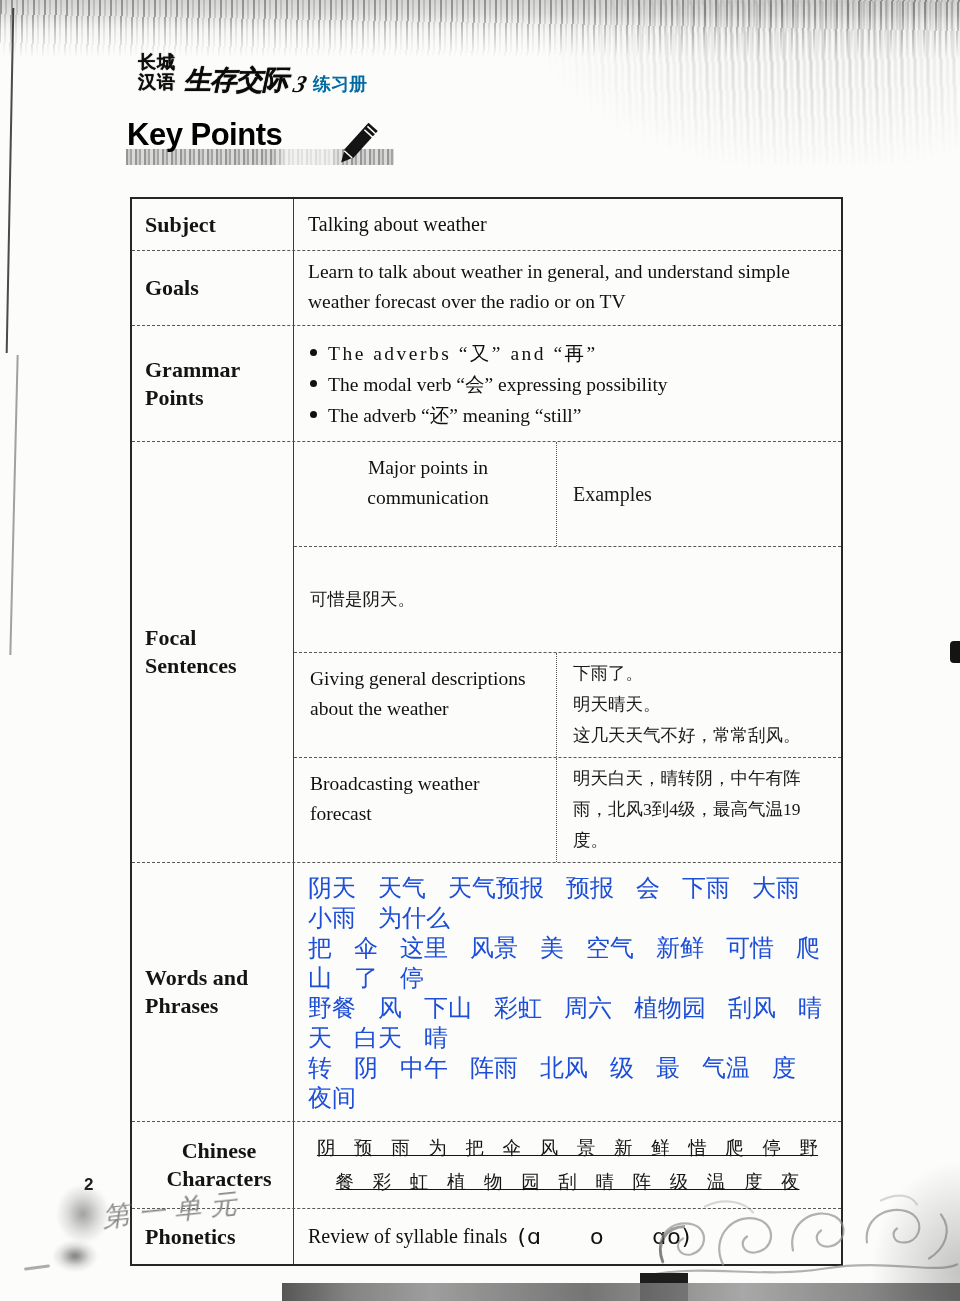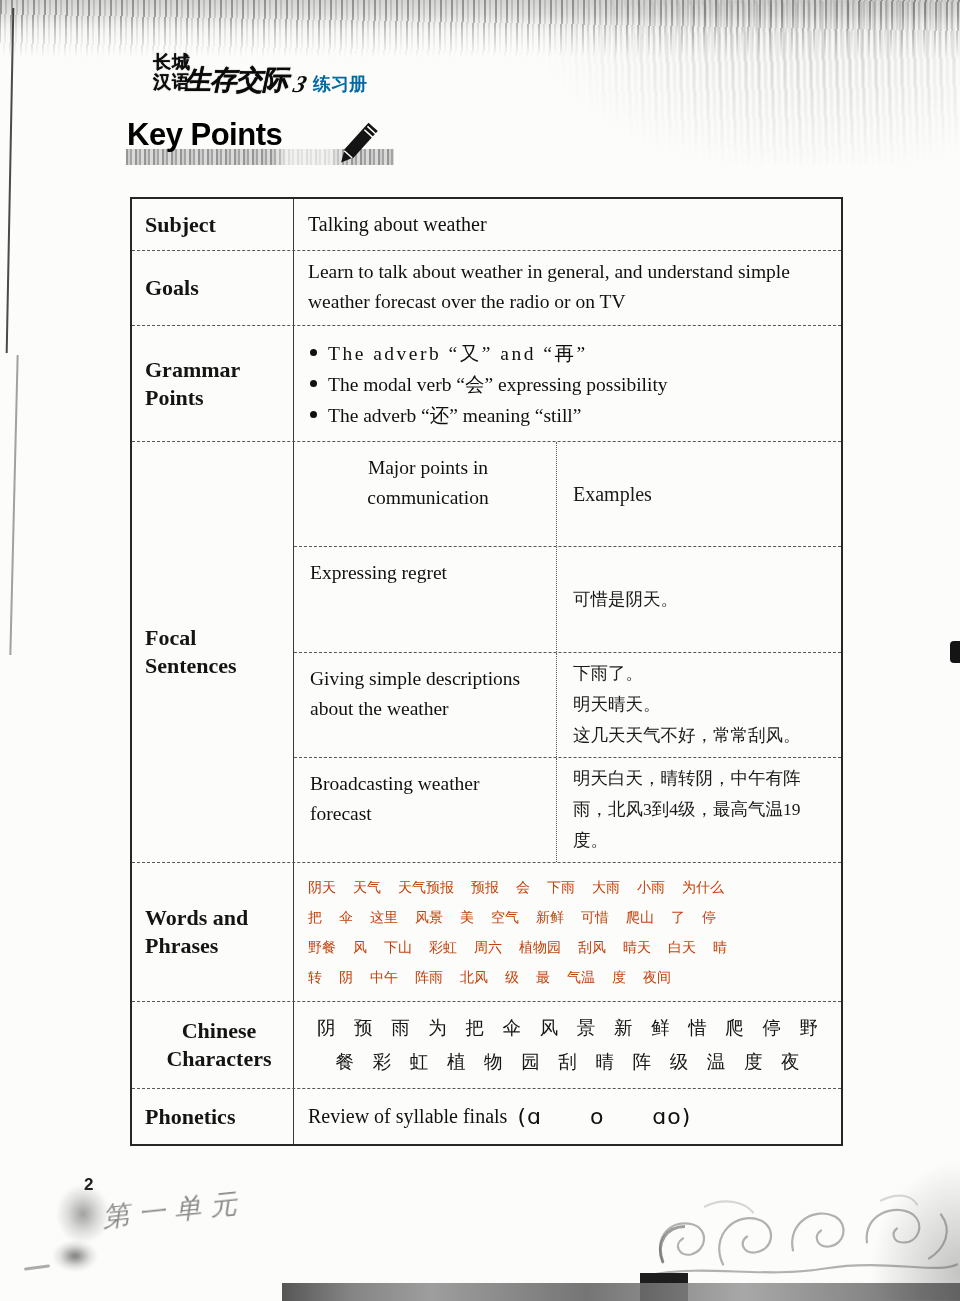--- a/index.html
+++ b/index.html
@@ -31,21 +31,21 @@
   .blot1{position:absolute;left:56px;top:1184px;width:54px;height:60px;border-radius:50%;filter:blur(1px);
     background:radial-gradient(closest-side, rgba(70,70,70,.50), rgba(130,130,130,.22) 62%, transparent);}
   .blot2{position:absolute;left:52px;top:1240px;width:46px;height:32px;border-radius:50%;filter:blur(1px);
     background:radial-gradient(closest-side, rgba(40,40,40,.60), rgba(120,120,120,.2) 65%, transparent);}
   .ink-dash{position:absolute;left:24px;top:1266px;width:26px;height:3px;background:#8a8a8a;border-radius:2px;transform:rotate(-8deg);opacity:.7;}
   .decor{position:absolute;left:645px;top:1183px;width:315px;height:108px;}
 
   
   .logo-seal{position:absolute;left:134px;top:52px;width:46px;text-align:center;
     font-family:"Liberation Sans",sans-serif;font-weight:900;font-size:18px;line-height:20px;
-    letter-spacing:1px;color:#0d0d0d;text-shadow:0 0 1px #000;margin-left:15px;}
+    letter-spacing:1px;color:#0d0d0d;text-shadow:0 0 1px #000;}
   .series{position:absolute;left:186px;top:58px;display:flex;align-items:flex-end;gap:7px;height:40px;}
   .series-title{display:inline-block;transform:skewX(-12deg);font-family:"Liberation Sans",sans-serif;
     font-weight:900;font-size:27px;letter-spacing:-1px;color:#0a0a0a;text-shadow:0 0 1px #000;}
   .series-number{display:inline-block;transform:skewX(-15deg);font-family:"Liberation Serif",serif;
     font-weight:700;font-style:italic;font-size:24px;color:#0a0a0a;margin-left:-3px;}
   .series-suffix{font-size:18px;font-weight:600;color:#0369a1;padding-bottom:2px;}
   .heading{position:absolute;left:127px;top:117px;z-index:2;font-family:"Liberation Sans",sans-serif;
     font-weight:900;font-size:31px;letter-spacing:-0.5px;color:#000000;}
   .heading-band{position:absolute;left:126px;top:149px;width:268px;height:16px;z-index:1;opacity:.8;filter:blur(.4px);
     background:repeating-linear-gradient(90deg,#7c7c7c 0 2px,#c2c2c2 2px 4px,#8f8f8f 4px 6px,#d2d2d2 6px 9px);
@@ -78,24 +78,24 @@
   .sub-row:first-child{border-top:none;}
   .sub-left{flex:0 0 263px;border-right:1px dotted #575757;padding:11px 10px 8px 16px;
     font-size:19.5px;line-height:30px;color:#101010;}
   .sub-right{flex:1;padding:8px 8px 8px 16px;font-size:17.5px;line-height:31px;color:#1a1a1a;
     display:flex;align-items:center;white-space:pre-wrap;}
   .sub-right.eng{font-size:20px;font-family:"Liberation Serif",serif;}
   .sr-0{min-height:84px;text-align:center;} .sr-1{min-height:86px;} .sr-2{min-height:55px;} .sr-3{min-height:99px;} .sr-4{min-height:97px;}
 
   .row-words{min-height:135px;}
   .row-words .content-cell{padding-top:10px;}
-  .words-line{white-space:pre-wrap;line-height:30px;font-size:14px;word-spacing:5px;color:#c2410c;}
+  .words-line{white-space:pre-wrap;line-height:30px;font-size:24px;word-spacing:5px;color:#1d4ed8;}
   .row-chars{min-height:87px;text-align:center;}
   .row-chars .content-cell{padding-top:9px;}
-  .chars-line{white-space:pre-wrap;line-height:34px;font-size:18.5px;word-spacing:14px;color:#151515;}
+  .chars-line{white-space:pre-wrap;line-height:34px;font-size:18.5px;word-spacing:14px;color:#151515;text-decoration:underline;}
   .row-phonetics{min-height:56px;}
   .row-phonetics .content-cell{display:flex;align-items:center;font-size:20px;}
   .finals{font-family:"DejaVu Sans",sans-serif;font-size:22px;white-space:pre;margin-left:10px;letter-spacing:1px;}
 
   
   .page-num{position:absolute;left:84px;top:1175px;font-family:"Liberation Sans",sans-serif;
     font-weight:700;font-size:17px;color:#1a1a1a;}
   .handwriting{position:absolute;left:102px;top:1192px;font-size:27px;color:#6d6d6d;
     transform:rotate(-6deg);font-style:italic;letter-spacing:9px;opacity:.8;filter:blur(.4px);}
 </style>
@@ -140,46 +140,45 @@
     <div class="t-row row-goals">
       <div class="label-cell">Goals</div>
       <div class="content-cell">Learn to talk about weather in general, and understand simple weather forecast over the radio or on TV</div>
     </div>
 
     <div class="t-row row-grammar">
       <div class="label-cell">Grammar Points</div>
       <div class="content-cell bullets">
         <div class="bullet-row">
           <span class="dot"></span>
-          <span class="bullet-text">The adverb “又” and “再”</span>
+          <span class="bullet-text">The adverbs “又” and “再”</span>
         </div>
         <div class="bullet-row">
           <span class="dot"></span>
           <span class="bullet-text">The modal verb “会” expressing possibility</span>
         </div>
         <div class="bullet-row">
           <span class="dot"></span>
           <span class="bullet-text">The adverb “还” meaning “still”</span>
         </div>
       </div>
     </div>
 
     <div class="t-row row-focal">
       <div class="label-cell">Focal Sentences</div>
       <div class="focal-content">
         <div class="sub-row sr-0">
           <div class="sub-left">Major points in communication</div>
           <div class="sub-right eng">Examples</div>
         </div>
         <div class="sub-row sr-2">
-          <div class="sub-left">Expressing regret</div>
           <div class="sub-right">可惜是阴天。</div>
         </div>
         <div class="sub-row sr-3">
-          <div class="sub-left">Giving simple descriptions about the weather</div>
+          <div class="sub-left">Giving general descriptions about the weather</div>
           <div class="sub-right">下雨了。
 明天晴天。
 这几天天气不好，常常刮风。</div>
         </div>
         <div class="sub-row sr-4">
           <div class="sub-left">Broadcasting weather forecast</div>
           <div class="sub-right">明天白天，晴转阴，中午有阵雨，北风3到4级，最高气温19度。</div>
         </div>
       </div>
     </div>

